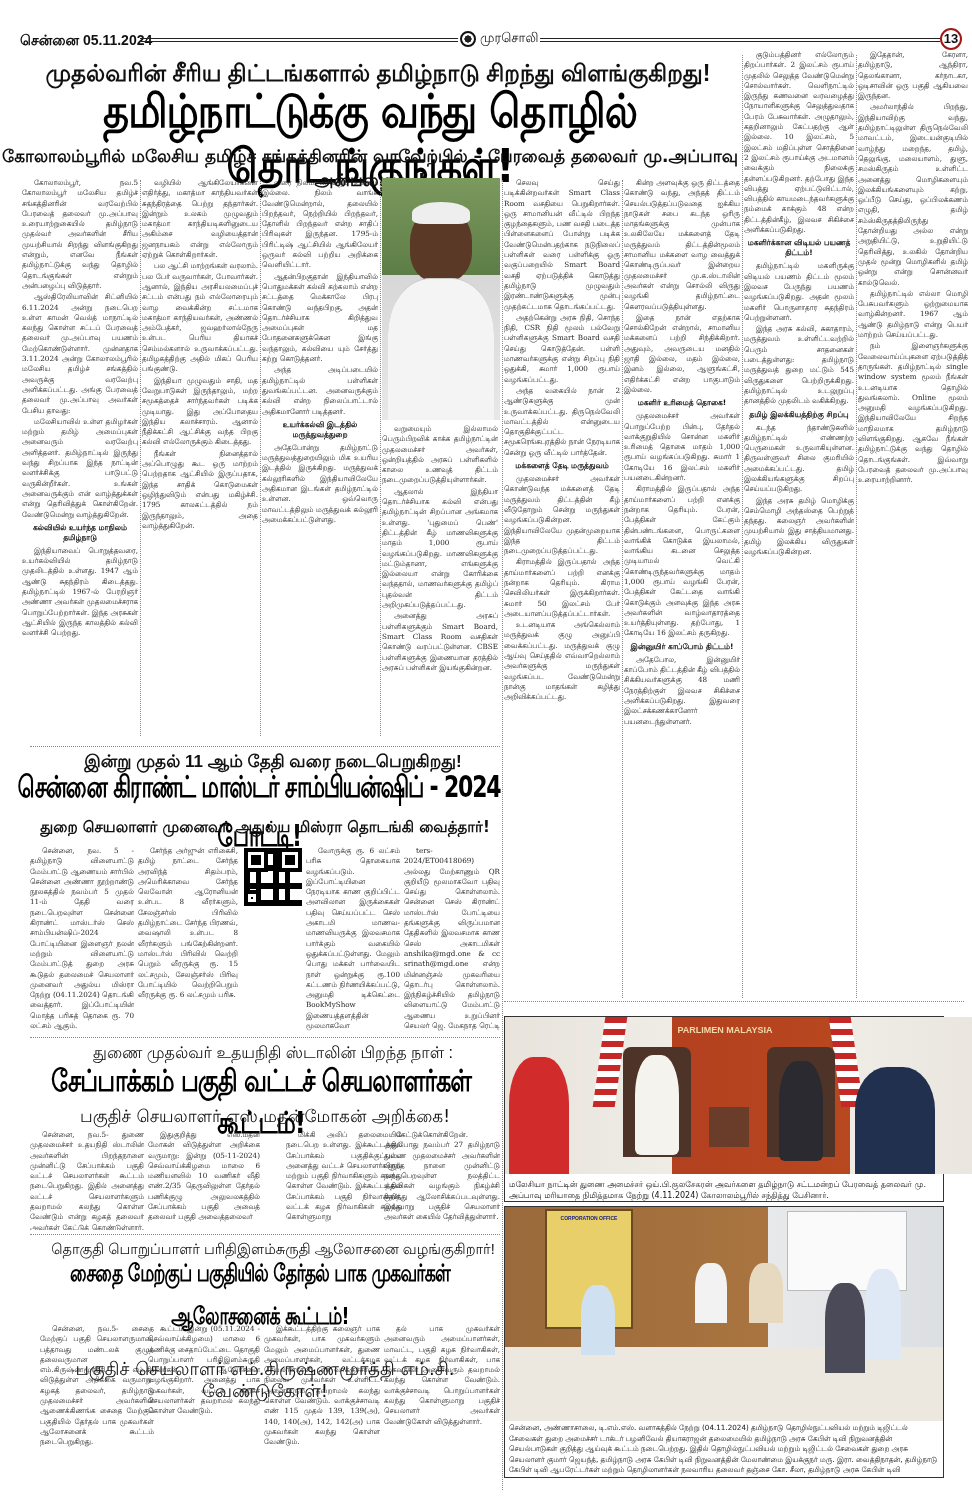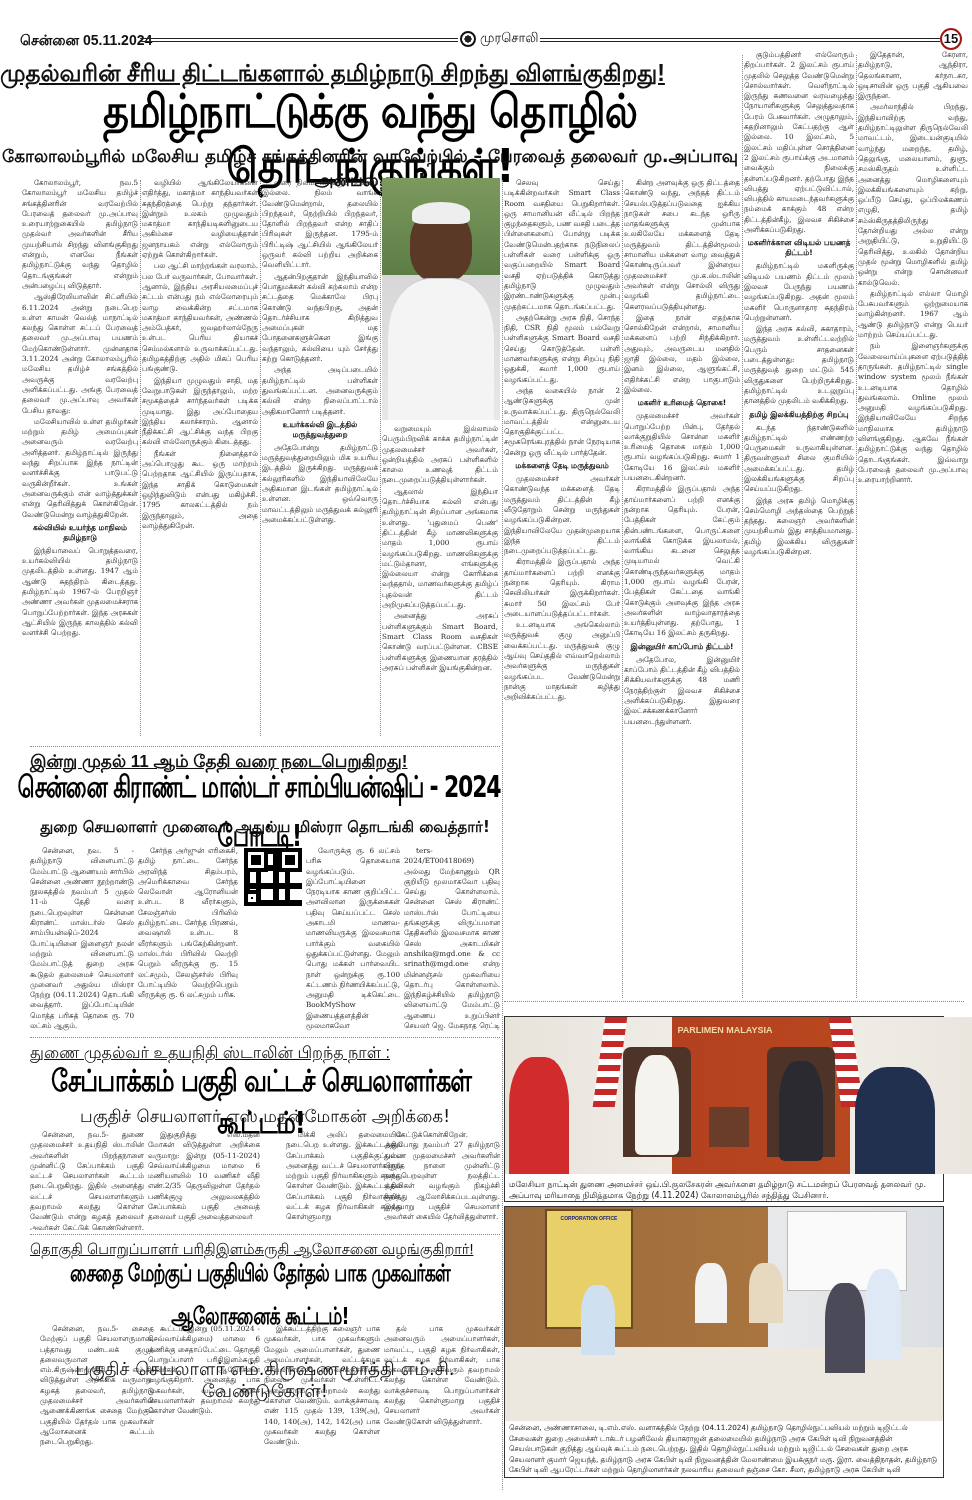--- a/index.html
+++ b/index.html
@@ -11,21 +11,21 @@
   
   .masthead { left: 0; top: 0; width: 972px; height: 48px; }
   .mh-date { position: absolute; left: 20px; top: 32px; font: bold 14px "Liberation Sans", sans-serif; color: #111; }
   .mh-rule { position: absolute; top: 38px; height: 4px; border-top: 1px solid #222; border-bottom: 1px solid #222; }
   .mh-logo { position: absolute; left: 238px; top: 30px; display: flex; align-items: center; gap: 4px; }
   .mh-logo-icon { width: 16px; height: 16px; border: 2px solid #111; border-radius: 50%; background: radial-gradient(circle, #222 40%, #fff 45%); }
   .mh-name { font: 13px "DejaVu Sans", sans-serif; text-align: right; }
   .mh-page { position: absolute; left: 486px; top: 28px; width: 22px; height: 22px; border-radius: 50%; border: 2px solid #a01818; text-align: center; font: bold 13px/18px "Liberation Sans", sans-serif; }
 
   
-  .kicker { font-weight: bold; text-decoration: underline; text-align: left; color: #111; font-family: "Liberation Sans", sans-serif; }
+  .kicker { font-weight: bold; text-align: center; color: #111; font-family: "Liberation Sans", sans-serif; margin-left: 8px; }
   .mega { font-weight: 900; text-align: center; color: #000; font-family: "DejaVu Sans", sans-serif; letter-spacing: -1px; transform-origin: center; }
   .deck { font-weight: bold; text-align: center; font-family: "DejaVu Sans", sans-serif; }
   .deck-light { text-align: center; font-family: "DejaVu Sans", sans-serif; }
 
   
   .col { font: 7.2px/10.3px "DejaVu Serif", serif; color: #222; text-align: justify; overflow: hidden; }
   .col p { text-indent: 12px; margin-bottom: 1px; }
   .subhead { font: bold 7.5px/10px "DejaVu Sans", sans-serif; text-align: center; margin: 3px 0; color: #111; }
   .vrule { position: absolute; width: 0; border-left: 1px dotted #888; }
   .hrule { position: absolute; height: 0; border-top: 1px dotted #888; }
@@ -46,21 +46,21 @@
 <body>
 
 <div class="abs masthead">
   <span class="mh-date">சென்னை 05.11.2024</span>
   <div class="mh-rule" style="left:140px;width:318px;"></div>
   <div class="mh-logo" style="left:460px;">
     <span class="mh-logo-icon"></span>
     <span class="mh-name">முரசொலி</span>
   </div>
   <div class="mh-rule" style="left:540px;width:400px;"></div>
-  <span class="mh-page" style="left:940px;">15</span>
+  <span class="mh-page" style="left:940px;">13</span>
 </div>
 
 <div class="abs kicker" style="left:0;top:58px;width:740px;font-size:23px;line-height:30px;">முதல்வரின் சீரிய திட்டங்களால் தமிழ்நாடு சிறந்து விளங்குகிறது!</div>
 <div class="abs mega" style="left:0;top:90px;width:740px;font-size:40px;line-height:48px;transform:scaleY(1.15);">தமிழ்நாட்டுக்கு வந்து தொழில் தொடங்குங்கள்!</div>
 <div class="abs deck" style="left:0;top:144px;width:740px;font-size:17px;line-height:24px;">கோலாலம்பூரில் மலேசிய தமிழ்ச் சங்கத்தினரின் வரவேற்பில் – பேரவைத் தலைவர் மு.அப்பாவு அன்பழைப்பு!</div>
 
 <div class="abs col" style="left:22px;top:178px;width:116px;height:560px;">
   <p>கோலாலம்பூர், நவ.5 கோலாலம்பூர் மலேசிய தமிழ்ச் சங்கத்தினரின் வரவேற்பில் பேரவைத் தலைவர் மு.அப்பாவு உரையாற்றுகையில் தமிழ்நாடு முதல்வர் அவர்களின் சீரிய முயற்சியால் சிறந்து விளங்குகிறது என்றும், எனவே நீங்கள் தமிழ்நாட்டுக்கு வந்து தொழில் தொடங்குங்கள் என்றும் அன்பழைப்பு விடுத்தார்.</p>
   <p>ஆஸ்திரேலியாவின் சிட்னியில் 6.11.2024 அன்று நடைபெற உள்ள காமன் வெல்த் மாநாட்டில் கலந்து கொள்ள சட்டப் பேரவைத் தலைவர் மு.அப்பாவு பயணம் மேற்கொண்டுள்ளார். முன்னதாக 3.11.2024 அன்று கோலாலம்பூரில் மலேசிய தமிழ்ச் சங்கத்தில் அவருக்கு வரவேற்பு அளிக்கப்பட்டது. அங்கு பேரவைத் தலைவர் மு.அப்பாவு அவர்கள் பேசிய தாவது:</p>
   <p>மலேசியாவில் உள்ள தமிழர்கள் மற்றும் தமிழ் அமைப்புகள் அனைவரும் வரவேற்பு அளித்தனர். தமிழ்நாட்டில் இருந்து வந்து சிறப்பாக இந்த நாட்டின் வளர்ச்சிக்கு பாடுபட்டு வருகின்றீர்கள். உங்கள் அனைவருக்கும் என் வாழ்த்துக்கள் என்று தெரிவித்துக் கொள்கிறேன். வேண்டுமென்று வாழ்த்துகிறேன்.</p>

